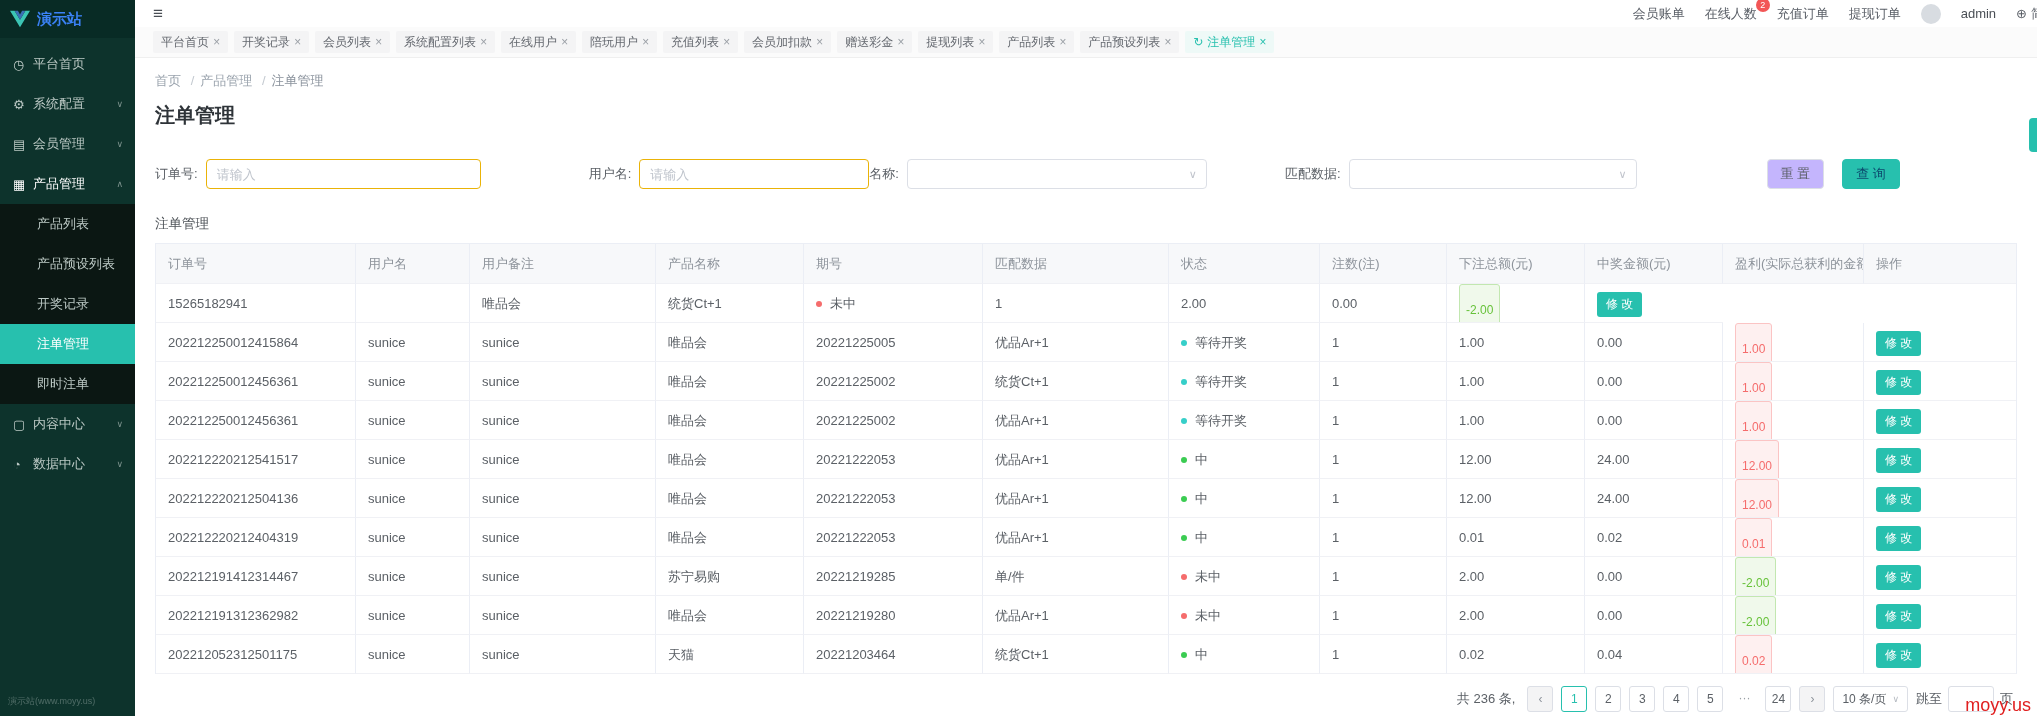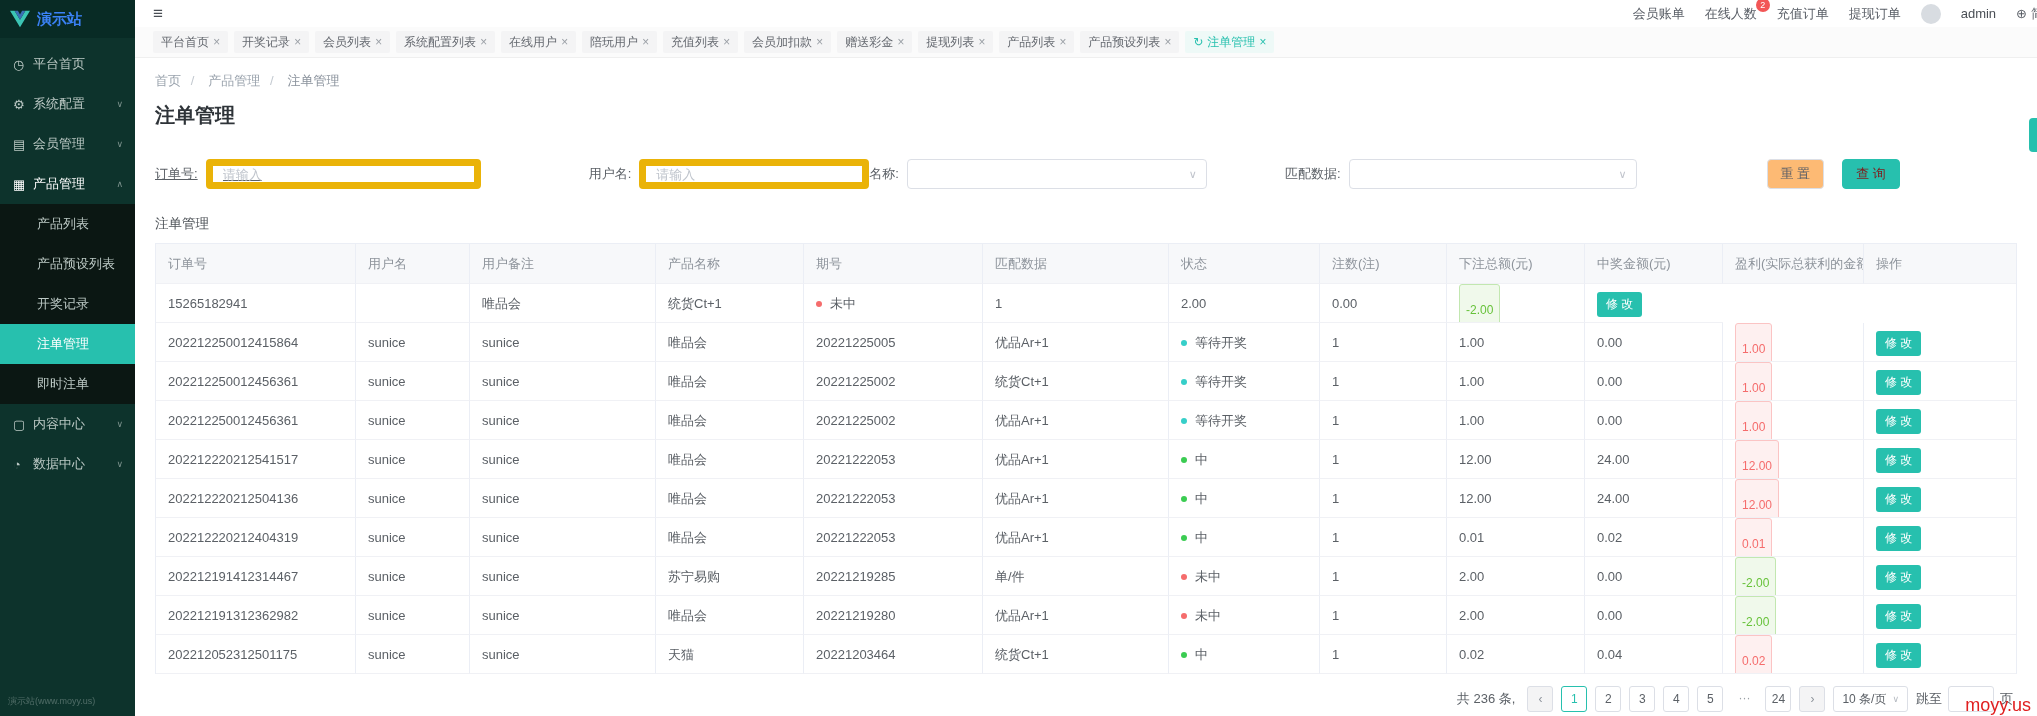--- a/index.html
+++ b/index.html
@@ -39,37 +39,37 @@
   .tabsbar { height:31px; background:#fbfbfb; border-bottom:1px solid #efefef; display:flex; align-items:center; padding-left:18px; gap:6px; }
   .tab { height:22px; line-height:22px; background:#f4f4f5; border-radius:2px; padding:0 8px; font-size:12px; color:#63676e; display:flex; align-items:center; gap:4px; cursor:pointer; white-space:nowrap; }
   .tab .refresh { display:none; font-size:12px; }
   .tab.active { background:#eef9f7; color:#27c0ae; }
   .tab.active .refresh { display:inline; }
   .tab .close { font-size:12px; color:#9ba0a6; cursor:pointer; }
   .tab.active .close { color:#27c0ae; }
 
   
   .content { padding:14px 20px 0 20px; flex:1; position:relative; }
-  .breadcrumb { font-size:13px; color:#9aa3ad; display:flex; gap:14px; }
+  .breadcrumb { font-size:13px; color:#9aa3ad; display:flex; gap:6px; }
   .crumb a { color:#9aa3ad; text-decoration:none; cursor:pointer; }
   .crumb:last-child a { color:#8a929c; }
   .crumb .sep { font-style:normal; margin-left:6px; color:#c3c9d0; }
   .crumb:last-child .sep { display:none; }
   .page-title { margin-top:12px; font-size:20px; font-weight:bold; color:#2e3338; }
 
   
   .filters { margin-top:30px; display:flex; align-items:center; gap:0; }
   .fgroup { display:flex; align-items:center; gap:8px; }
   .flabel { font-size:13px; color:#5b6066; white-space:nowrap; }
-  .finput { height:30px; border:7px solid #eab308; border-radius:4px; padding:0 10px; font-size:13px; color:#5b6066; outline:none; font-family:inherit; }
+  .finput { height:30px; border:1px solid #eab308; border-radius:4px; padding:0 10px; font-size:13px; color:#5b6066; outline:none; font-family:inherit; }
   .finput::placeholder { color:#bfc4cc; }
   .fselect { height:30px; border:1px solid #dcdfe6; border-radius:4px; display:flex; align-items:center; justify-content:flex-end; padding:0 9px; color:#c0c4cc; font-size:11px; cursor:pointer; background:#fff; }
-  .g1 { margin-right:108px;text-decoration:underline; } .g2 { } .g3 { margin-right:78px;text-align:center; } .g4 { margin-right:130px; }
-  .btn { height:30px; border-radius:4px; font-size:13px; cursor:pointer; border:1px solid #dcdfe6; background:#fdba74; color:#5a5e66; padding:0 13px; font-family:inherit; }
-  .btn.primary { background:#27c0ae; border-color:#27c0ae; color:#7f1d1d; margin-left:10px; }
+  .g1 { margin-right:108px; } .g2 { } .g3 { margin-right:78px;text-align:center; } .g4 { margin-right:130px; }
+  .btn { height:30px; border-radius:4px; font-size:13px; cursor:pointer; border:1px solid #dcdfe6; background:#c4b5fd; color:#5a5e66; padding:0 13px; font-family:inherit; }
+  .btn.primary { background:#27c0ae; border-color:#27c0ae; color:#0c4a6e; margin-left:10px; }
 
   
   .card-title { margin-top:26px; font-size:13.5px; color:#4e5358; }
   .grid-cols { display:grid; grid-template-columns:200px 114px 186px 148px 179px 186px 151px 127px 138px 138px 141px minmax(90px,1fr); }
   .table { margin-top:10px; border:1px solid #ebeef5; border-bottom:none; }
   .thead { background:#f7f8fa; }
   .thead .cell { height:40px; line-height:40px; font-size:13px; color:#8d939b; }
   .cell { padding:0 12px; border-right:1px solid #ebeef5; border-bottom:1px solid #f0f1f5; overflow:hidden; white-space:nowrap; }
   .cell:last-child { border-right:none; }
   .trow .cell { height:39px; line-height:39px; font-size:13px; color:#5b6066; }

